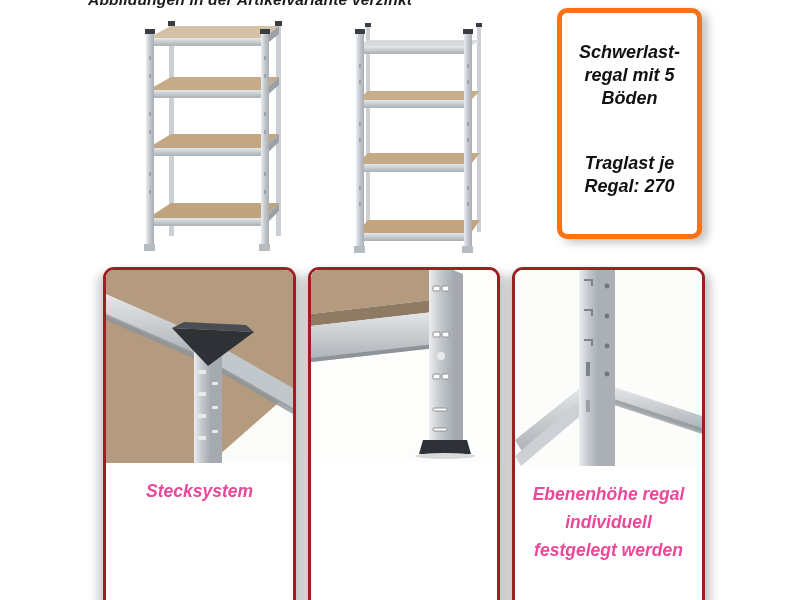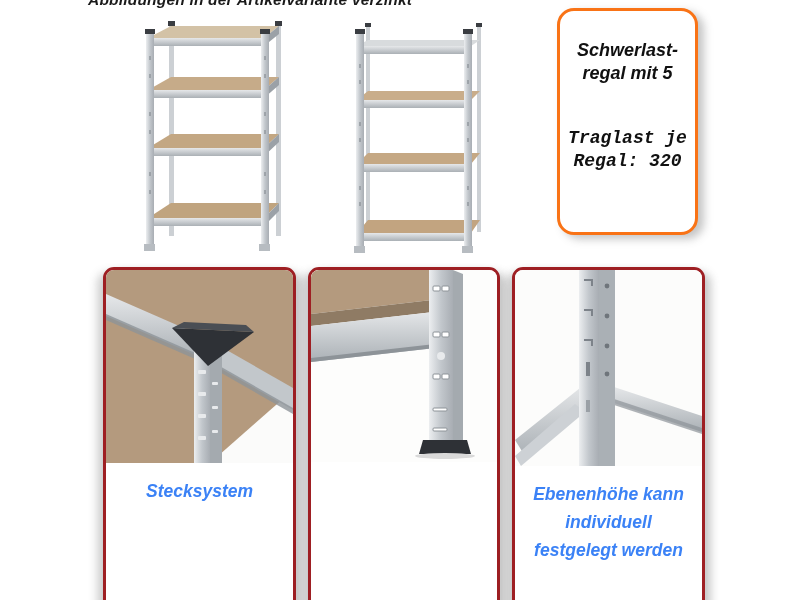--- a/index.html
+++ b/index.html
@@ -12,40 +12,40 @@
     position:absolute;top:-9px;left:88px;
     font-style:italic;font-weight:bold;font-size:15.5px;color:#1a1a1a;
     letter-spacing:.2px;white-space:nowrap;
   }
   .shelf-photo{position:absolute;}
   .shelf-photo.left{left:140px;top:16px;}
   .shelf-photo.right{left:352px;top:20px;}
 
   .info-box{
     position:absolute;left:557px;top:8px;width:135px;height:221px;
-    background:#ffffff;border:3px solid #f97316;border-radius:17px;
+    background:#ffffff;border:5px solid #f97316;border-radius:10px;
     box-shadow:6px 4px 8px rgba(90,90,90,.35);
     text-align:center;color:#111;
   }
   .info-heading{margin-top:28px;font-style:italic;font-weight:bold;font-size:18px;line-height:23px;}
-  .info-sub{margin-top:42px;font-style:italic;font-weight:bold;font-size:18px;line-height:23px;font-family:Liberation Mono, monospace;}
+  .info-sub{margin-top:42px;font-style:italic;font-weight:bold;font-size:18px;line-height:23px;}
 
   .feature-box{
     position:absolute;top:267px;height:345px;width:187px;
     background:#ffffff;border:3px solid #9e1f23;border-radius:11px;
     box-shadow:6px 5px 8px rgba(90,90,90,.32),-6px 5px 8px rgba(90,90,90,.28);
     overflow:hidden;
   }
   .feature-box.b1{left:103px;}
   .feature-box.b2{left:308px;width:186px;}
   .feature-box.b3{left:512px;}
   .feature-photo{display:block;}
   .feature-caption{
     margin-top:14px;padding:0 8px;text-align:center;
-    font-style:italic;font-weight:bold;font-size:17.5px;line-height:28px;color:#3b82f6;
+    font-style:italic;font-weight:bold;font-size:17.5px;line-height:28px;color:#ec4899;
   }
 </style>
 </head>
 <body>
 
 <div class="page-title">Abbildungen in der Artikelvariante verzinkt</div>
 
 <svg class="shelf-photo left" width="146" height="238" viewBox="0 0 146 238">
   <defs>
     <linearGradient id="mv" x1="0" y1="0" x2="1" y2="0">
@@ -144,24 +144,25 @@
   <rect x="3" y="9" width="10" height="5" fill="#3a3d42"></rect>
   <rect x="111" y="9" width="10" height="5" fill="#3a3d42"></rect>
   <rect x="2" y="226" width="11" height="7" fill="#b7bcc1"></rect>
   <rect x="110" y="226" width="11" height="7" fill="#b7bcc1"></rect>
 </svg>
 
 <div class="info-box">
   <div class="info-heading">
     <div>Schwerlast-</div>
     <div>regal mit 5</div>
+    <div>Böden</div>
   </div>
   <div class="info-sub">
     <div>Traglast je</div>
-    <div>Regal: 320</div>
+    <div>Regal: 270</div>
   </div>
 </div>
 
 <div class="feature-box b1">
   <svg class="feature-photo" width="187" height="193" viewBox="0 0 187 193">
     <rect width="187" height="193" fill="#b49a7e"></rect>
     <polygon points="187,120 187,193 104,193" fill="#fbfbfa"></polygon>
 
     <polygon points="0,24 96,66 96,88 0,46" fill="url(#mh)"></polygon>
     <polygon points="0,44 96,86 96,92 0,50" fill="#8d9398" opacity=".8"></polygon>
@@ -234,14 +235,14 @@
         <circle cx="92" cy="104" r="2.4"></circle>
     </g>
     <g fill="none" stroke="#7d838a" stroke-width="2">
       <path d="M69 10 h8 v6"></path>
         <path d="M69 40 h8 v6"></path>
         <path d="M69 70 h8 v6"></path>
     </g>
     <rect x="71" y="92" width="4" height="14" fill="#7d838a"></rect>
     <rect x="71" y="130" width="4" height="12" fill="#9aa0a6"></rect>
   </svg>
-  <div class="feature-caption">Ebenenhöhe kann individuell festgelegt werden</div>
+  <div class="feature-caption">Ebenenhöhe regal individuell festgelegt werden</div>
 </div>
 
 </body></html>

